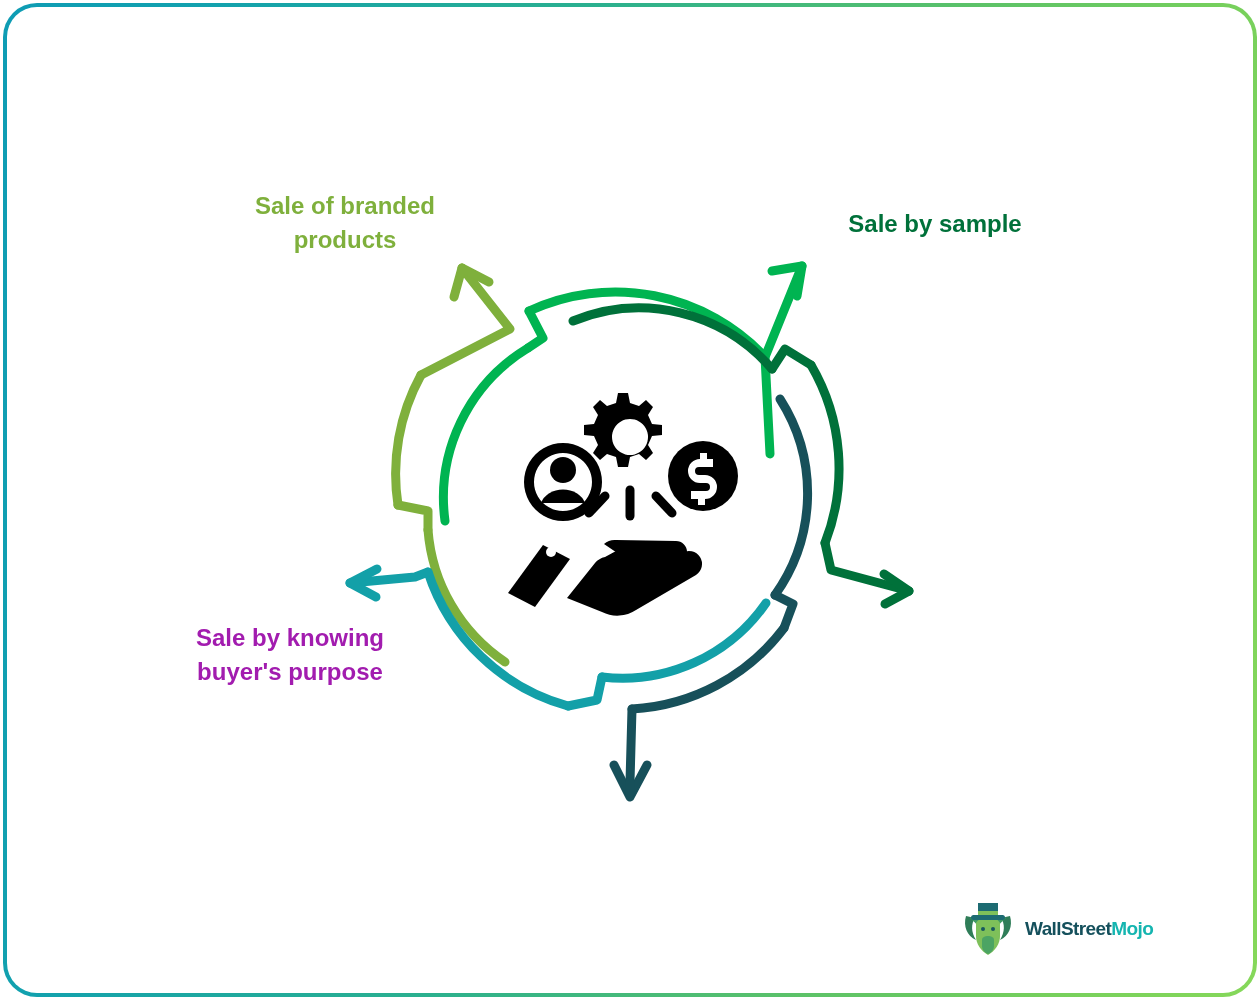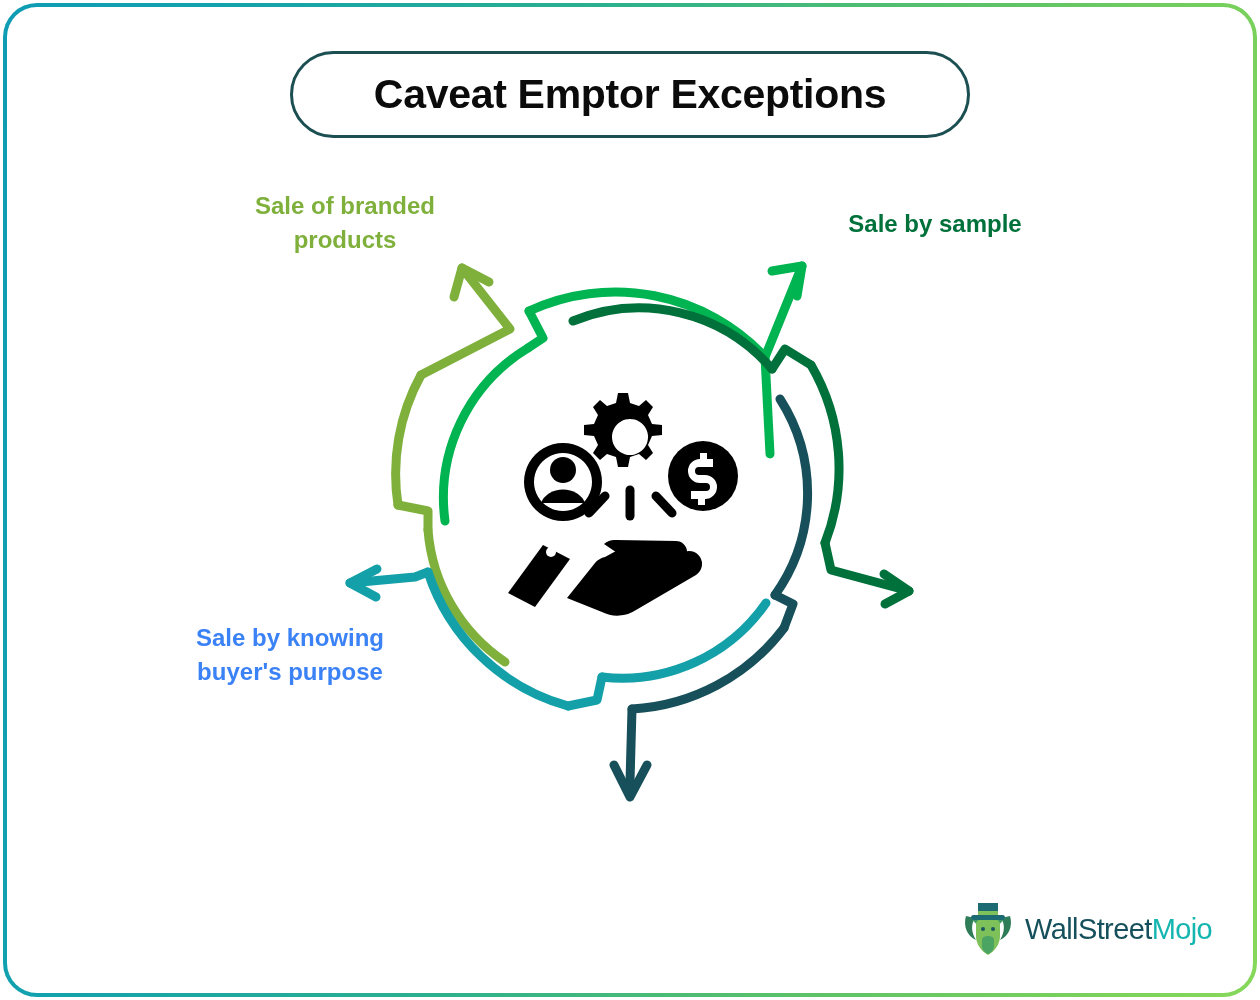--- a/index.html
+++ b/index.html
@@ -91,40 +91,37 @@
   #logo {
     position: absolute;
     left: 962px;
     top: 901px;
     height: 56px;
     display: flex;
     align-items: center;
     gap: 11px;
   }
   #logo-word {
-    font-size: 29px;
-    font-weight: 400;
+    font-size: 19px;
+    font-weight: 700;
     letter-spacing: -0.6px;
     white-space: nowrap;
   }
   .logo-a { color: #15505c; }
   .logo-b { color: #15b5b0; }
 </style>
 </head>
 <body>
 
 <div id="page">
 
   <div id="frame">
     <div id="frame-inner"></div>
   </div>
 
-  <div id="title-pill">
-    <div id="title-text">Caveat Emptor Exceptions</div>
-  </div>
 
   <svg id="stage" viewBox="0 0 1260 1000" width="1260" height="1000" xmlns="http://www.w3.org/2000/svg">
     <defs>
       <marker id="noop"></marker>
     </defs>
 
     <g fill="none" stroke-linecap="round" stroke-linejoin="round" stroke-width="9">
 
       <g>
         <path d="M 505 662
@@ -234,21 +231,21 @@
     </g>
   </svg>
 
   <div class="label" id="label-branded" style="color:#7fb03c">Sale of branded
 products</div>
 
   <div class="label" id="label-sample" style="color:#00713a">Sale by sample</div>
 
 
 
-  <div class="label" id="label-knowing" style="color:#3b82f6">Sale by knowing
+  <div class="label" id="label-knowing" style="color:#a21caf">Sale by knowing
 buyer's purpose</div>
 
   <div id="logo">
     <svg width="52" height="54" viewBox="0 0 52 54">
 
       <path d="M 4 14 C 1 24 5 34 14 38 C 9 30 9 22 13 16 Z" fill="#2f7d58"></path>
       <path d="M 48 14 C 51 24 47 34 38 38 C 43 30 43 22 39 16 Z" fill="#2f7d58"></path>
       <path d="M 8 16 C 12 13 17 14 20 18 L 15 23 C 13 20 10 18 8 16 Z" fill="#3f9a63"></path>
       <path d="M 44 16 C 40 13 35 14 32 18 L 37 23 C 39 20 42 18 44 16 Z" fill="#3f9a63"></path>
 

